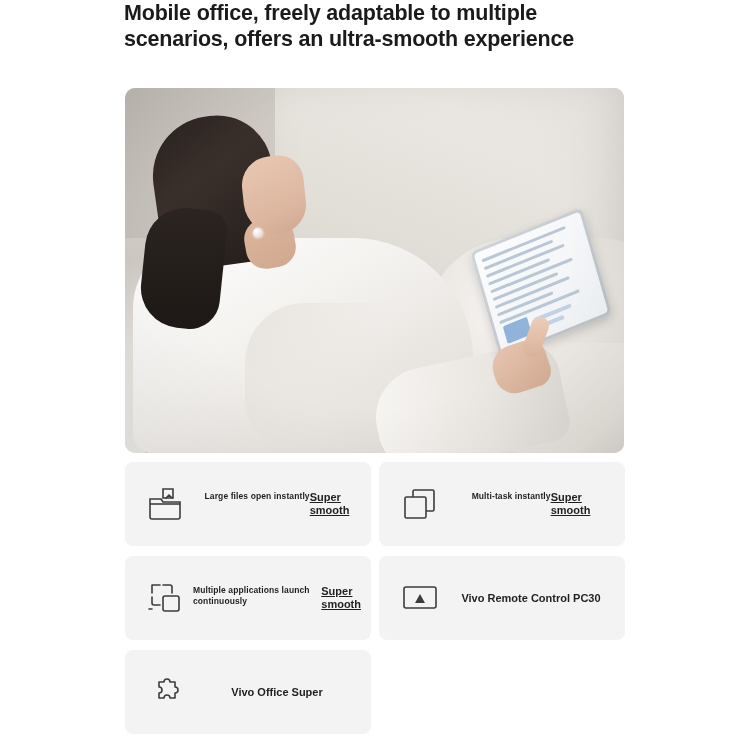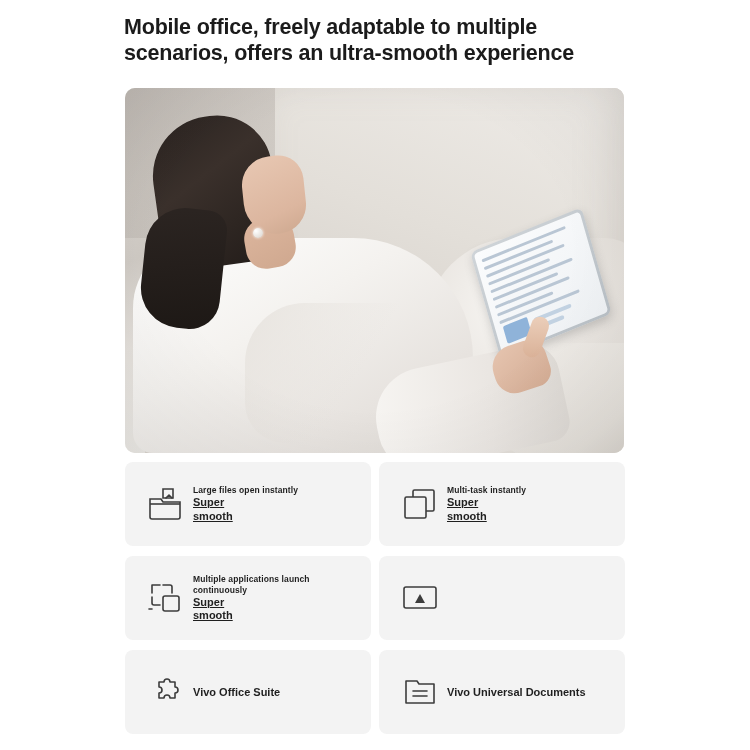--- a/index.html
+++ b/index.html
@@ -15,21 +15,21 @@
   }
   .page {
     position: relative;
     width: 750px;
     height: 750px;
     background: #ffffff;
   }
   .headline {
     position: absolute;
     left: 124px;
-    top: 14px;
+    top: 0;
     width: 500px;
     font-size: 21.5px;
     font-weight: bold;
     line-height: 26px;
     color: #1b1b1b;
     letter-spacing: -0.2px;
   }
   .hero {
     position: absolute;
     left: 125px;
@@ -228,21 +228,21 @@
     width: 54px;
     flex: 0 0 54px;
     display: flex;
     align-items: center;
     justify-content: center;
     color: #3c3c3c;
   }
   .card-text {
     flex: 1;
     display: flex;
-    flex-direction: column;
+    flex-direction: row;
     justify-content: center;
   }
   .card-lead {
     font-size: 8.5px;
     font-weight: bold;
     color: #1f1f1f;
     line-height: 11px;
     letter-spacing: 0.1px;
   }
   .card-sub {
@@ -358,39 +358,31 @@
       </div>
     </div>
 
     <div class="card tall">
       <div class="card-icon">
         <svg width="40" height="34" viewBox="0 0 40 34" fill="none" stroke="#3c3c3c" stroke-width="1.6" stroke-linejoin="round">
           <rect x="4" y="6" width="32" height="21" rx="2"></rect>
           <path d="M15 22 l5 -9 5 9 z" fill="#3c3c3c" stroke="none"></path>
         </svg>
       </div>
+      <div class="card-text">
+        <div class="card-title">Vivo Remote Control PC30</div>
+      </div>
     </div>
 
     <div class="card">
       <div class="card-icon">
         <svg width="38" height="34" viewBox="0 0 38 34" fill="none" stroke="#3c3c3c" stroke-width="1.6" stroke-linejoin="round">
           <path d="M14 4 a3 3 0 0 1 6 0 h5 v5 a3 3 0 0 1 0 6 v5 h-5 a3 3 0 0 0 -6 0 h-5 v-5 a3 3 0 0 0 0 -6 v-5 z" transform="translate(3,3)"></path>
         </svg>
       </div>
       <div class="card-text">
-        <div class="card-title">Vivo Office Suite</div>
-      </div>
-    </div>
-
-    <div class="card">
-      <div class="card-icon">
-        <svg width="38" height="34" viewBox="0 0 38 34" fill="none" stroke="#3c3c3c" stroke-width="1.6" stroke-linejoin="round" stroke-linecap="round">
-          <path d="M5 6 h11 l2 3 h15 v19 h-28 z"></path>
-          <path d="M12 16 h14 M12 21 h14"></path>
-        </svg>
-      </div>
-      <div class="card-text">
-        <div class="card-title">Vivo Universal Documents</div>
-      </div>
-    </div>
+        <div class="card-title">Vivo Office Super</div>
+      </div>
+    </div>
+
 
   </div>
 </div>
 
 </body></html>

